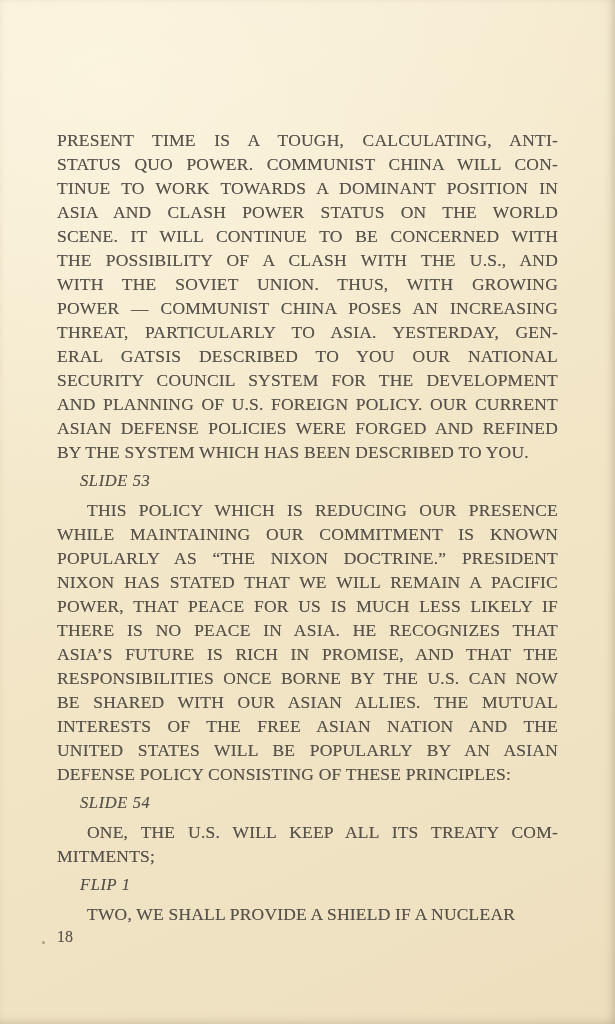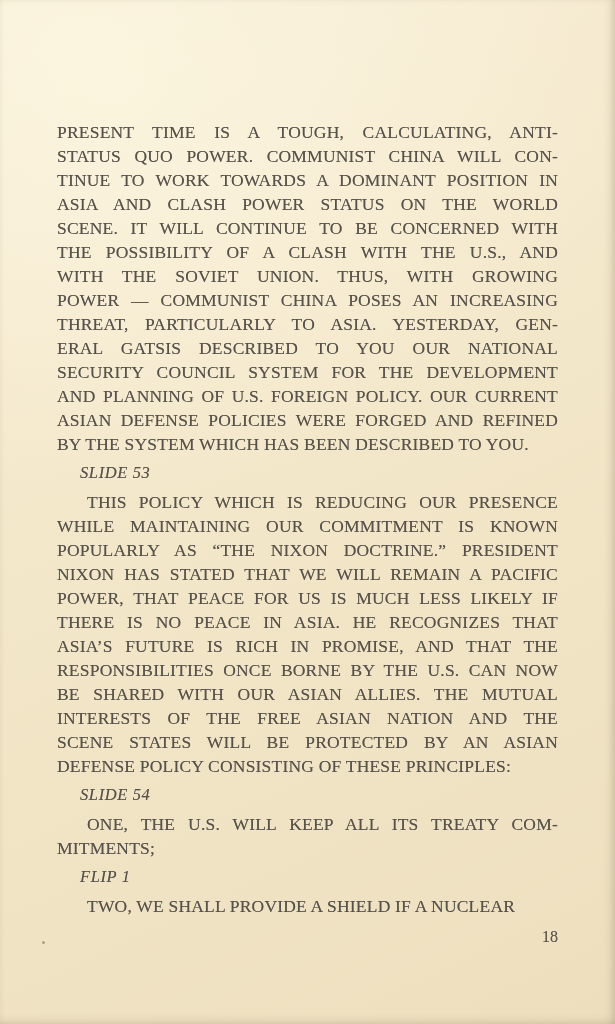--- a/index.html
+++ b/index.html
@@ -12,39 +12,39 @@
     position: relative;
     font-family: "Liberation Serif", serif;
   }
   body::after { 
     content: ""; position: absolute; inset: 0; pointer-events: none;
     box-shadow: inset -7px 0 10px -5px rgba(110,96,70,0.30),
                 inset 0 -7px 10px -5px rgba(110,96,70,0.18),
                 inset 3px 0 8px -6px rgba(110,96,70,0.12);
   }
   .text-block {
-    position: absolute; left: 57px; top: 120px; width: 501px;
+    position: absolute; left: 57px; top: 128px; width: 501px;
     color: #56514a;
   }
   .line {
     font-size: 17.5px; line-height: 24px;
     letter-spacing: 0.2px;
     white-space: nowrap;
     text-shadow: 0 0 0.5px rgba(86,81,74,0.55);
   }
   .just { white-space: normal; text-align: justify; text-align-last: justify; }
   .ind  { padding-left: 30px; }
   .slide-label {
     font-style: italic; font-size: 16.5px; line-height: 24px;
     margin: 5px 0 5px 23px; letter-spacing: 0.6px;
     text-shadow: 0 0 0.5px rgba(86,81,74,0.5);
   }
   .footer {
     position: absolute; left: 57px; top: 928px; width: 501px;
-    text-align: right; font-size: 16px; color: #5b564e;
+    text-align: left; font-size: 16px; color: #5b564e;
     text-shadow: 0 0 0.5px rgba(86,81,74,0.5);
   }
   .speck {
     position: absolute; left: 42px; top: 941px; width: 3px; height: 3px;
     border-radius: 50%; background: #877b64; opacity: 0.65;
   }
 </style>
 </head>
 <body>
 
@@ -69,21 +69,21 @@
   <div class="line just ind">THIS POLICY WHICH IS REDUCING OUR PRESENCE</div>
   <div class="line just">WHILE MAINTAINING OUR COMMITMENT IS KNOWN</div>
   <div class="line just">POPULARLY AS “THE NIXON DOCTRINE.” PRESIDENT</div>
   <div class="line just">NIXON HAS STATED THAT WE WILL REMAIN A PACIFIC</div>
   <div class="line just">POWER, THAT PEACE FOR US IS MUCH LESS LIKELY IF</div>
   <div class="line just">THERE IS NO PEACE IN ASIA. HE RECOGNIZES THAT</div>
   <div class="line just">ASIA’S FUTURE IS RICH IN PROMISE, AND THAT THE</div>
   <div class="line just">RESPONSIBILITIES ONCE BORNE BY THE U.S. CAN NOW</div>
   <div class="line just">BE SHARED WITH OUR ASIAN ALLIES. THE MUTUAL</div>
   <div class="line just">INTERESTS OF THE FREE ASIAN NATION AND THE</div>
-  <div class="line just">SCENE STATES WILL BE PROTECTED BY AN ASIAN</div>
+  <div class="line just">UNITED STATES WILL BE POPULARLY BY AN ASIAN</div>
   <div class="line">DEFENSE POLICY CONSISTING OF THESE PRINCIPLES:</div>
 
   <div class="slide-label">SLIDE 54</div>
 
   <div class="line just ind">ONE, THE U.S. WILL KEEP ALL ITS TREATY COM-</div>
   <div class="line">MITMENTS;</div>
 
   <div class="slide-label">FLIP 1</div>
 
   <div class="line ind">TWO, WE SHALL PROVIDE A SHIELD IF A NUCLEAR</div>

